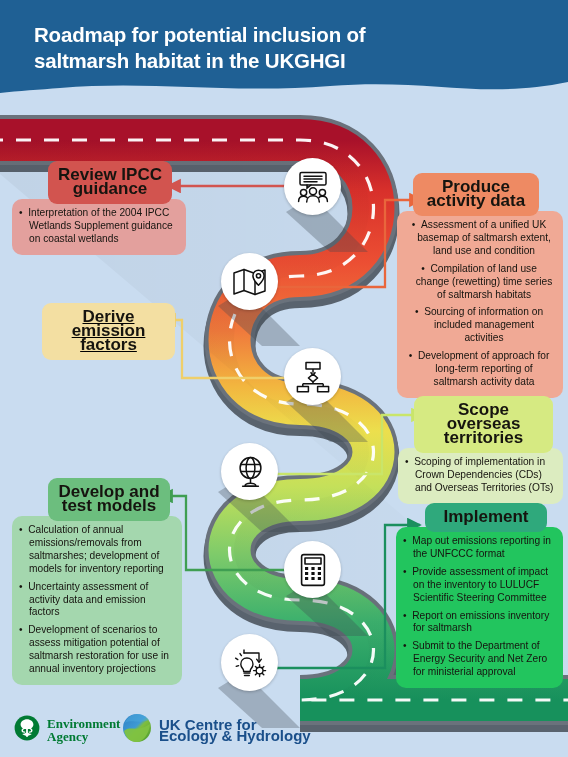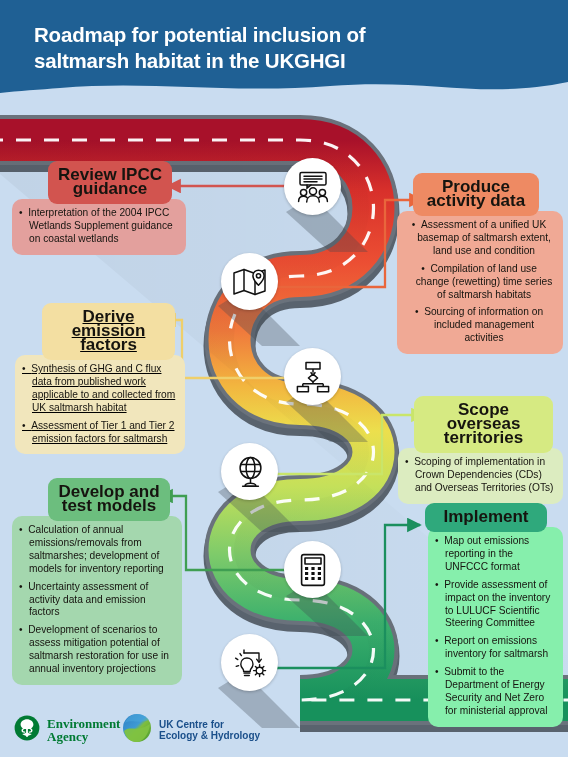--- a/index.html
+++ b/index.html
@@ -72,21 +72,21 @@
   .c1 .body{background:#e3a09d;}
   .c2 .pill{background:#ee8a63;}
   .c2 .body{background:#f0a995;text-align:center;}
   .c3 .pill{background:#f3dfa2;}
   .c3 .body{background:#f1e6bc;}
   .c4 .pill{background:#d6ea82;}
   .c4 .body{background:#dcecc0;}
   .c5 .pill{background:#6cbe7e;}
   .c5 .body{background:#a4d7ae;}
   .c6 .pill{background:#2fa97c;}
-  .c6 .body{background:#86efac;margin-left:32px;}
+  .c6 .body{background:#22c55e;}
 
   
   .c1{left:12px;top:161px;width:174px;}
   .c1 .pill{width:124px;margin-left:36px;}
   .c2{left:397px;top:173px;width:166px;}
   .c2 .pill{width:126px;margin-left:16px;}
   .c3{left:15px;top:303px;width:170px;text-decoration:underline;}
   .c3 .pill{width:133px;margin-left:27px;}
   .c4{left:398px;top:396px;width:165px;}
   .c4 .pill{width:139px;margin-left:16px;}
@@ -111,21 +111,21 @@
   
   .footer{position:absolute;left:0;bottom:0;width:568px;height:56px;z-index:8;}
   .logo{position:absolute;display:flex;align-items:center;gap:7px;}
   .logo-ea{left:14px;top:14px;}
   .logo-ceh{left:122px;top:12px;}
   .logo-ea .txt{
     color:#007a33;font-weight:bold;font-size:13px;line-height:13.5px;
     font-family:"Liberation Serif", serif;
   }
   .logo-ceh .txt{
-    color:#1a4f8a;font-weight:bold;font-size:10px;line-height:11.5px;
+    color:#1a4f8a;font-weight:bold;font-size:15px;line-height:11.5px;
   }
 </style>
 </head>
 <body>
 
 <div id="stage">
 
   <div class="road-layer">
     <svg width="568" height="757" viewBox="0 0 568 757">
       <defs>
@@ -364,32 +364,27 @@
     </div>
   </div>
 
   <div class="card c2">
     <div class="pill">Produce activity data</div>
     <div class="body">
       <ul>
         <li>Assessment of a unified UK basemap of saltmarsh extent, land use and condition</li>
         <li>Compilation of land use change (rewetting) time series of saltmarsh habitats</li>
         <li>Sourcing of information on included management activities</li>
+        <li>Development of approach for long-term reporting of saltmarsh activity data</li>
       </ul>
     </div>
   </div>
 
   <div class="card c3">
     <div class="pill">Derive emission factors</div>
-    <div class="body">
-      <ul>
-        <li>Synthesis of GHG and C flux data from published work applicable to and collected from UK saltmarsh habitat</li>
-        <li>Assessment of Tier 1 and Tier 2 emission factors for saltmarsh</li>
-      </ul>
-    </div>
   </div>
 
   <div class="card c5">
     <div class="pill">Develop and test models</div>
     <div class="body">
       <ul>
         <li>Calculation of annual emissions/removals from saltmarshes; development of models for inventory reporting</li>
         <li>Uncertainty assessment of activity data and emission factors</li>
         <li>Development of scenarios to assess mitigation potential of saltmarsh restoration for use in annual inventory projections</li>
       </ul>

